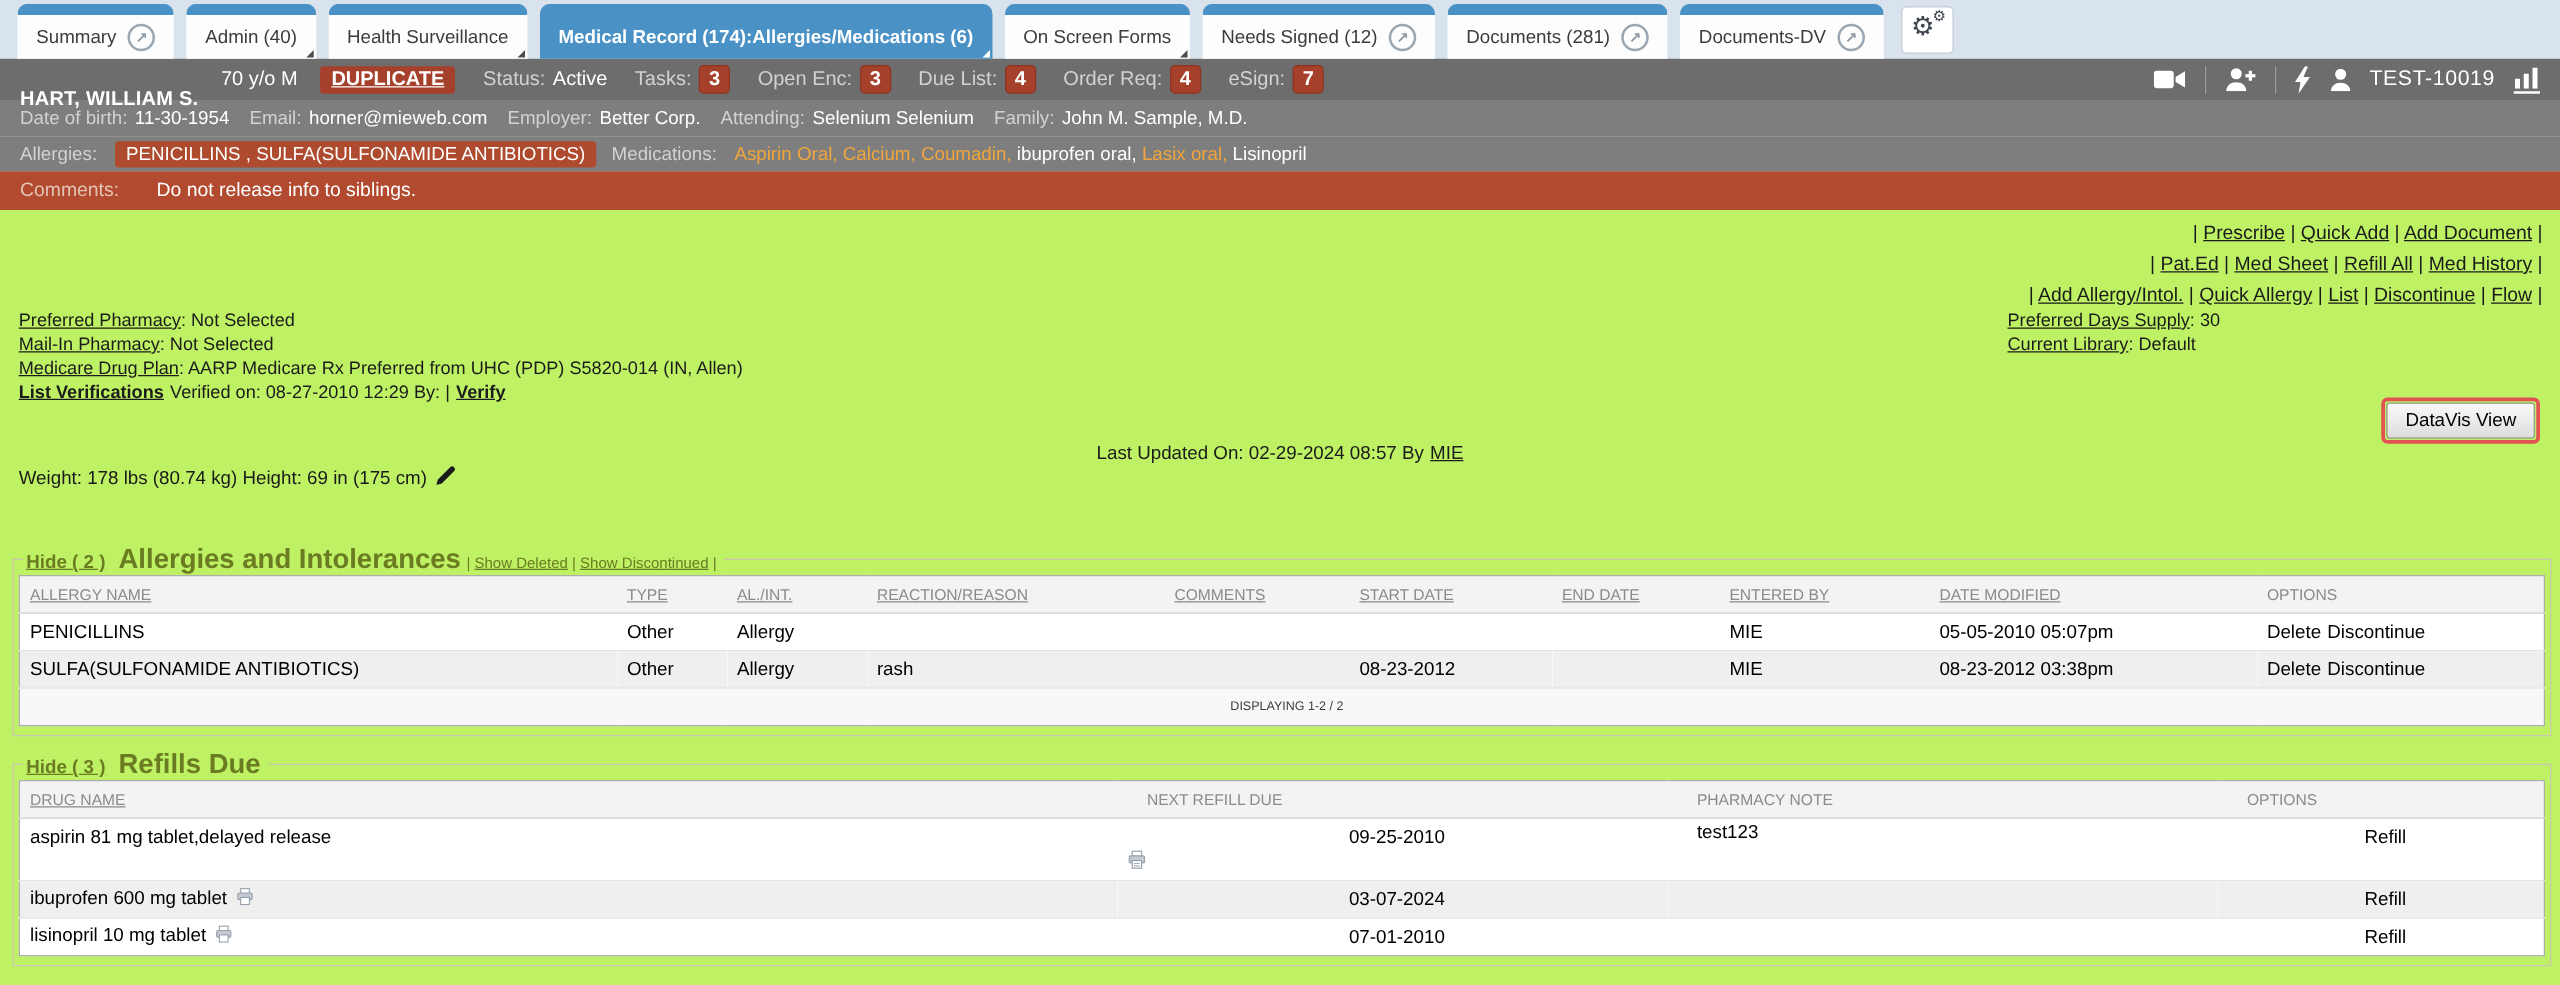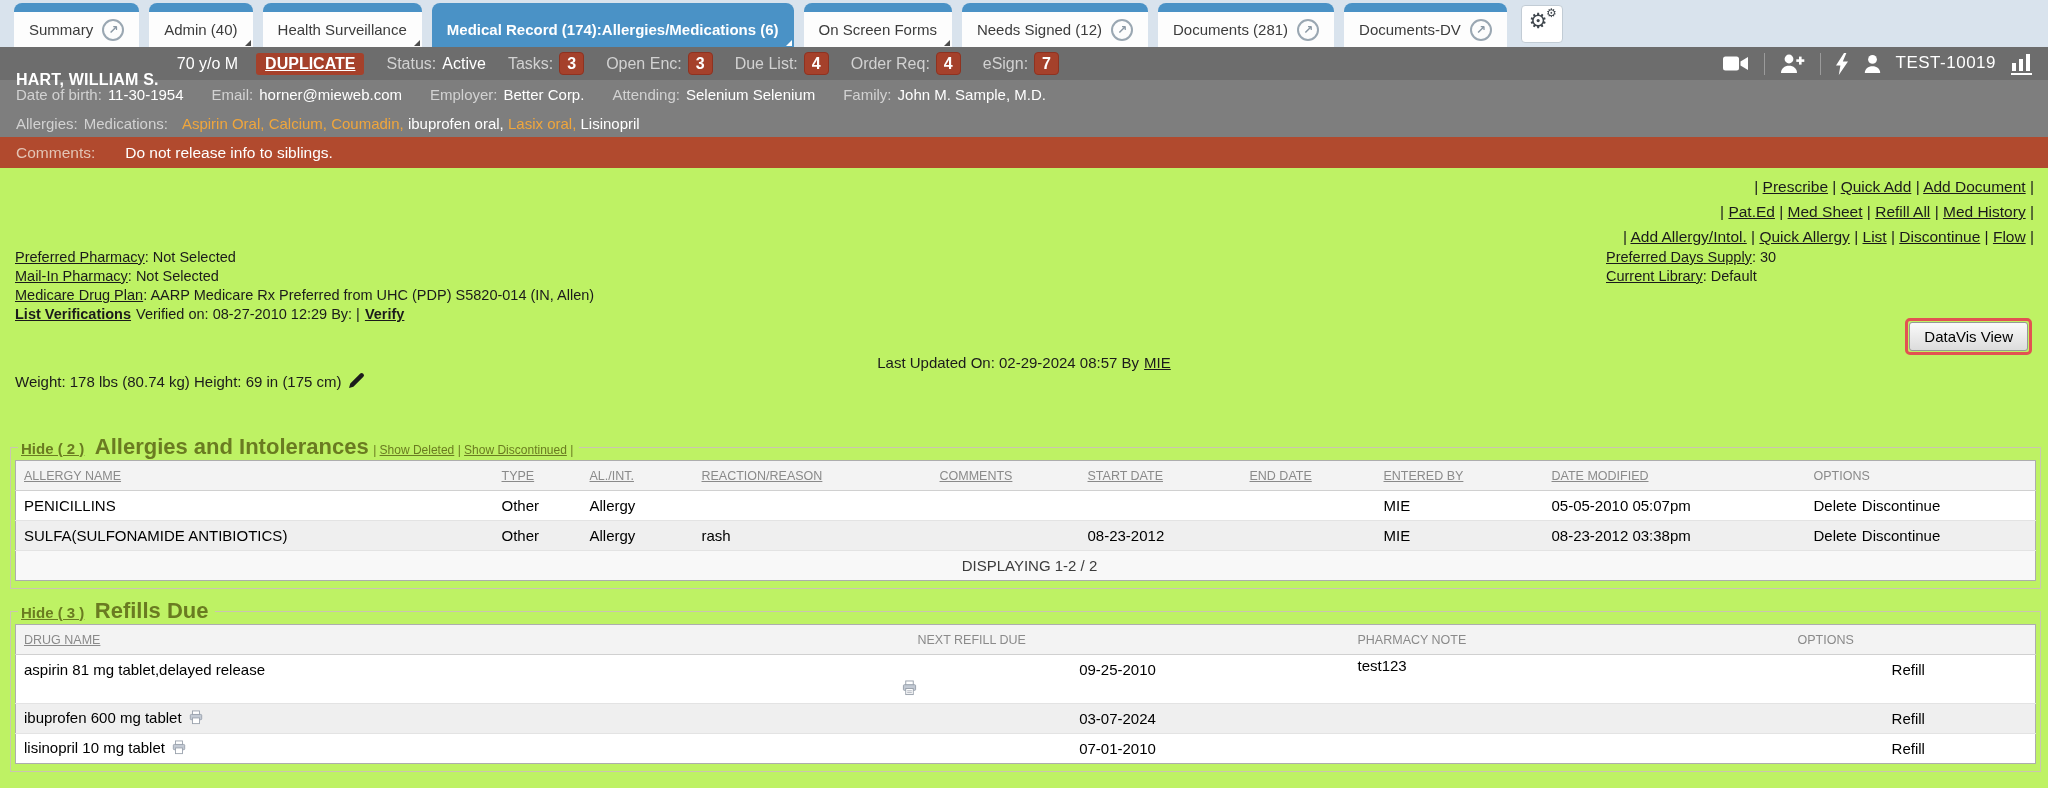--- a/index.html
+++ b/index.html
@@ -27,21 +27,21 @@
   .dup { margin-left:18px; background:#a5412b; border-radius:3px; padding:2px 9px; font-weight:bold; text-decoration:underline; cursor:pointer; }
   .kv-lab { color:#d2d2d2; margin-right:6px; }
   .stat { margin-left:22px; display:inline-flex; align-items:center; }
   .badge { background:#a5412b; border:1px solid #8f3220; border-radius:4px; padding:0 7px; line-height:21px; font-weight:bold; color:#fff; cursor:pointer; }
   .r1-right { margin-left:auto; display:flex; gap:15px; }
   .vdiv { width:1px; height:22px; background:#9b9b9b; }
   .ic { display:inline-flex; align-items:center; cursor:pointer; }
   .pt-id { font-size:17px; letter-spacing:.5px; }
   .chart-underline { border-bottom:2px solid #fff; padding-bottom:1px; }
 
-  .row2 { height:29px; background:#7e7e7e; display:flex; align-items:center; padding:0 16px; color:#fff; font-size:15px; gap:28px; }
+  .row2 { height:29px; background:#7e7e7e; display:flex; align-items:center; padding:0 16px; color:#fff; font-size:15px; gap:16px; }
   .row3 { height:28px; background:#7e7e7e; display:flex; align-items:center; padding:0 16px; color:#fff; font-size:15px; }
   .alg-box { background:#ae4a2e; color:#fff; border-radius:3px; padding:2px 9px; margin:0 12px 0 8px; cursor:pointer; }
   .med { color:#f0a63c; text-decoration:none; cursor:pointer; }
   .med.alt { color:#ffffff; }
   .med:not(:last-child)::after { content:", "; }
   .meds-wrap { margin-left:8px; }
 
   .commentsbar { height:31px; background:#b14a2e; display:flex; align-items:center; padding:0 16px; color:#fff; font-size:15.5px; }
   .commentsbar .clab { color:#e3c4b5; margin-right:30px; }
 
@@ -76,21 +76,21 @@
   .hide-link { font-weight:bold; text-decoration:underline; font-size:15px; cursor:pointer; }
   .sec-title { font-size:22px; font-weight:bold; margin-left:6px; }
   .leg-small { font-size:12px; }
   .leg-small a { text-decoration:underline; cursor:pointer; }
 
   table.grid { width:100%; border-collapse:collapse; background:#fff; border:1px solid #adadad; font-size:15px; color:#000; table-layout:fixed; }
   .grid th { background:#f3f3f3; color:#8a8a8a; font-size:12.5px; font-weight:normal; text-align:left; padding:0 0 0 8px; height:30px; border-bottom:1px solid #d0d0d0; white-space:nowrap; }
   .grid th.sortable { text-decoration:underline; cursor:pointer; }
   .grid td { padding:0 0 0 8px; height:30px; border-top:1px solid #e3e3e3; vertical-align:middle; white-space:nowrap; overflow:hidden; }
   .grid tr.alt td { background:#efefef; }
-  .grid tr.foot td { background:#f8f8f8; text-align:center; font-size:15px; color:#3c3c3c; }
+  .grid tr.foot td { background:#f8f8f8; text-align:center; font-size:10px; color:#3c3c3c; }
   .optlink { cursor:pointer; }
   .optlink + .optlink { margin-left:5px; }
   .cell-center { text-align:center; }
   .th-pad { padding-left:24px !important; }
   .td-note { padding-left:24px !important; }
   .icon-line { text-align:left; padding:2px 0 4px 0; }
   .drug-ic { margin-left:7px; vertical-align:-2px; cursor:pointer; }
 </style>
 </head>
 <body>
@@ -204,20 +204,21 @@
 <div class="row2">
   <span><span class="kv-lab">Date of birth:</span><span>11-30-1954</span></span>
   <span><span class="kv-lab">Email:</span><span>horner@mieweb.com</span></span>
   <span><span class="kv-lab">Employer:</span><span>Better Corp.</span></span>
   <span><span class="kv-lab">Attending:</span><span>Selenium Selenium</span></span>
   <span><span class="kv-lab">Family:</span><span>John M. Sample, M.D.</span></span>
 </div>
 
 <div class="row3">
   <span class="kv-lab">Allergies:</span>
+  <span class="alg-box">PENICILLINS , SULFA(SULFONAMIDE ANTIBIOTICS)</span>
   <span class="kv-lab">Medications:</span>
   <span class="meds-wrap">
     <a class="med">Aspirin Oral</a><a class="med">Calcium</a><a class="med">Coumadin</a><a class="med alt">ibuprofen oral</a><a class="med">Lasix oral</a><a class="med alt">Lisinopril</a>
   </span>
 </div>
 
 <div class="commentsbar">
   <span class="clab">Comments:</span>
   <span>Do not release info to siblings.</span>
 </div>

